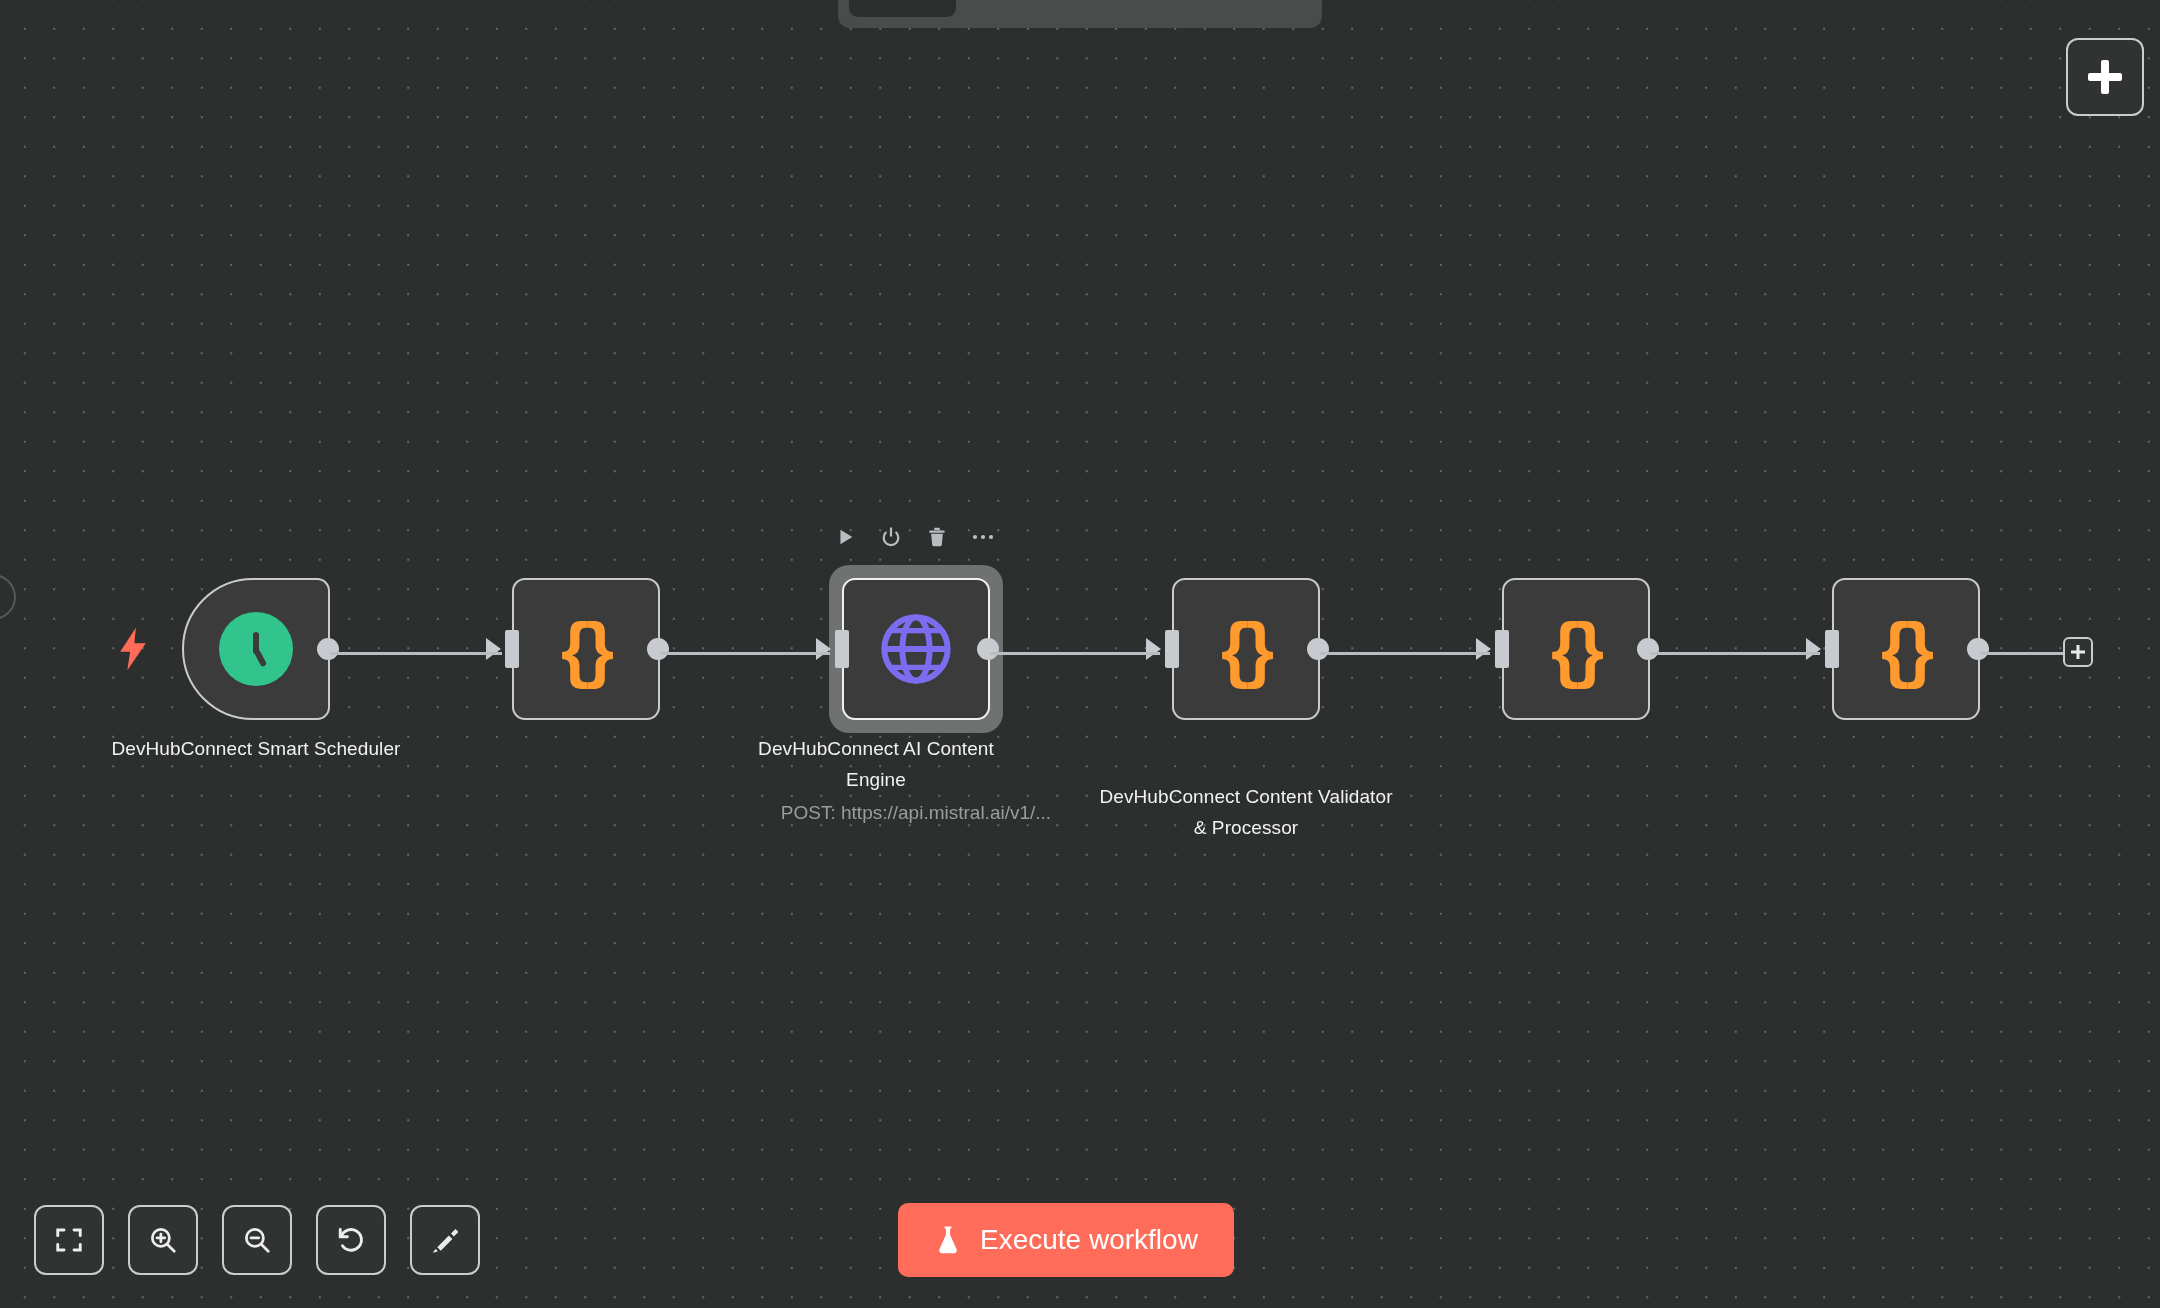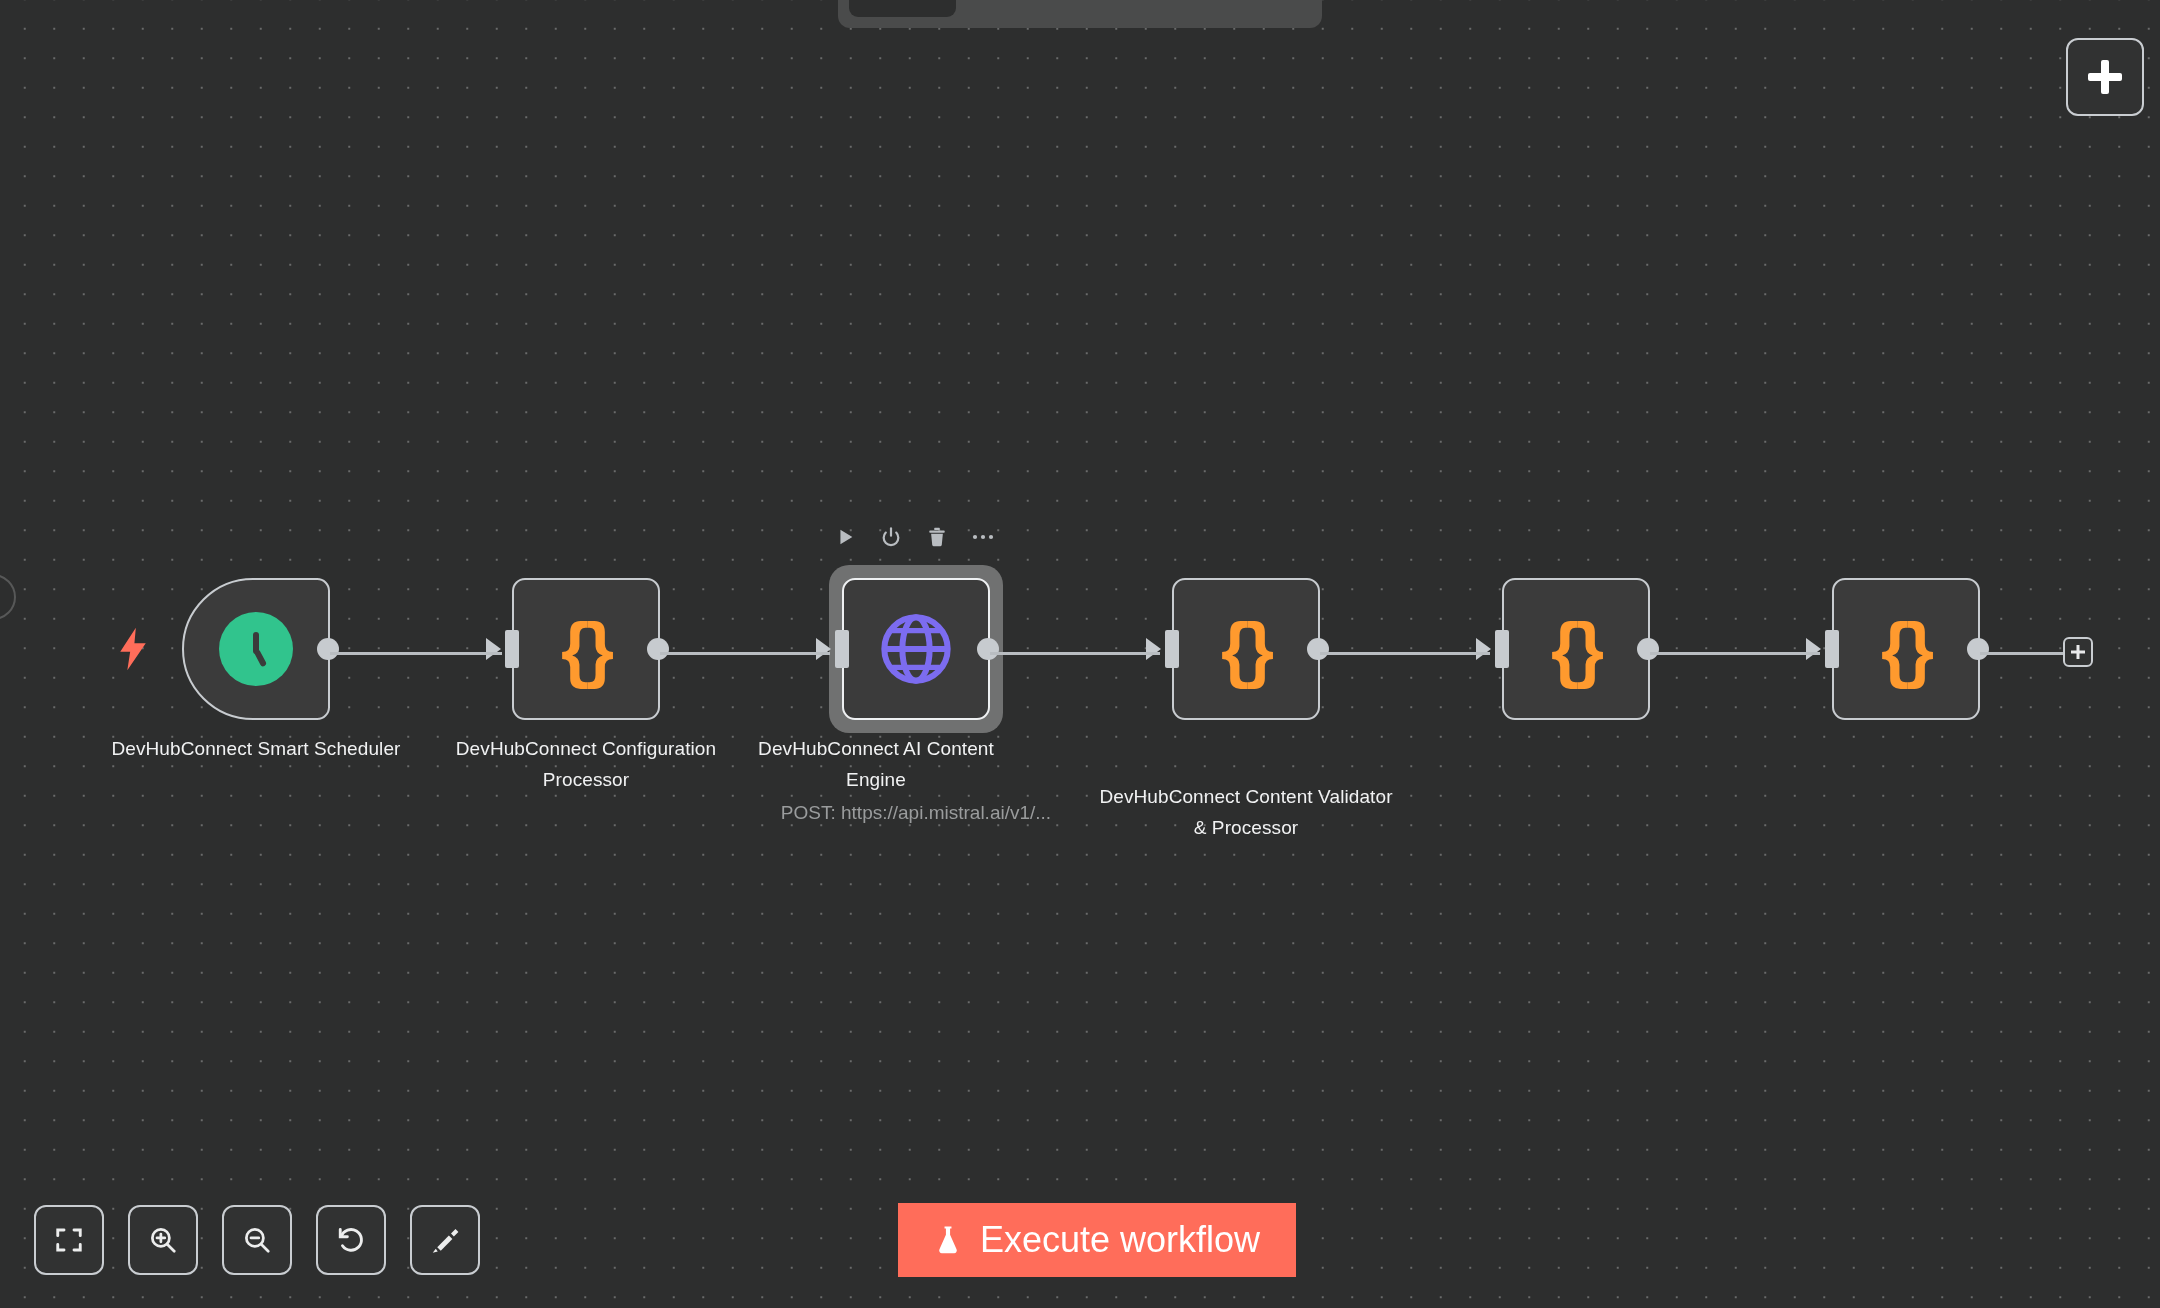--- a/index.html
+++ b/index.html
@@ -296,23 +296,23 @@
 
   
   #execute-btn {
     position: absolute;
     left: 898px;
     bottom: 31px;
     height: 74px;
     padding: 0 36px;
     background: #ff6d5a;
     border: none;
-    border-radius: 0;
+    border-radius: 10px;
     color: #ffffff;
-    font-size: 36px;
+    font-size: 28px;
     font-family: "Liberation Sans", sans-serif;
     display: flex;
     align-items: center;
     gap: 18px;
     cursor: pointer;
     z-index: 50;
     text-align: center;
   }
 </style>
 </head>
@@ -351,21 +351,20 @@
     <div class="node-label" style="left:106px;">DevHubConnect Smart Scheduler</div>
 
     <div class="node-wrap" style="left:512px;">
       <div class="node-box">
         <div class="in-arrow"></div>
         <div class="in-tab"></div>
         <div class="icon-code">{}</div>
         <div class="out-dot"></div>
       </div>
     </div>
-    <div class="node-label" style="left:436px;">DevHubConnect Configuration Processor</div>
 
     <div class="node-wrap selected" style="left:842px;">
       <div class="halo"></div>
       <div class="node-box">
         <div class="in-arrow"></div>
         <div class="in-tab"></div>
         <svg class="icon-globe" viewBox="0 0 24 24">
           <circle cx="12" cy="12" r="10" fill="none" stroke="#7c6cf0" stroke-width="1.9"></circle>
           <ellipse cx="12" cy="12" rx="4.3" ry="10" fill="none" stroke="#7c6cf0" stroke-width="1.9"></ellipse>
           <line x1="2" y1="12" x2="22" y2="12" stroke="#7c6cf0" stroke-width="1.9"></line>

